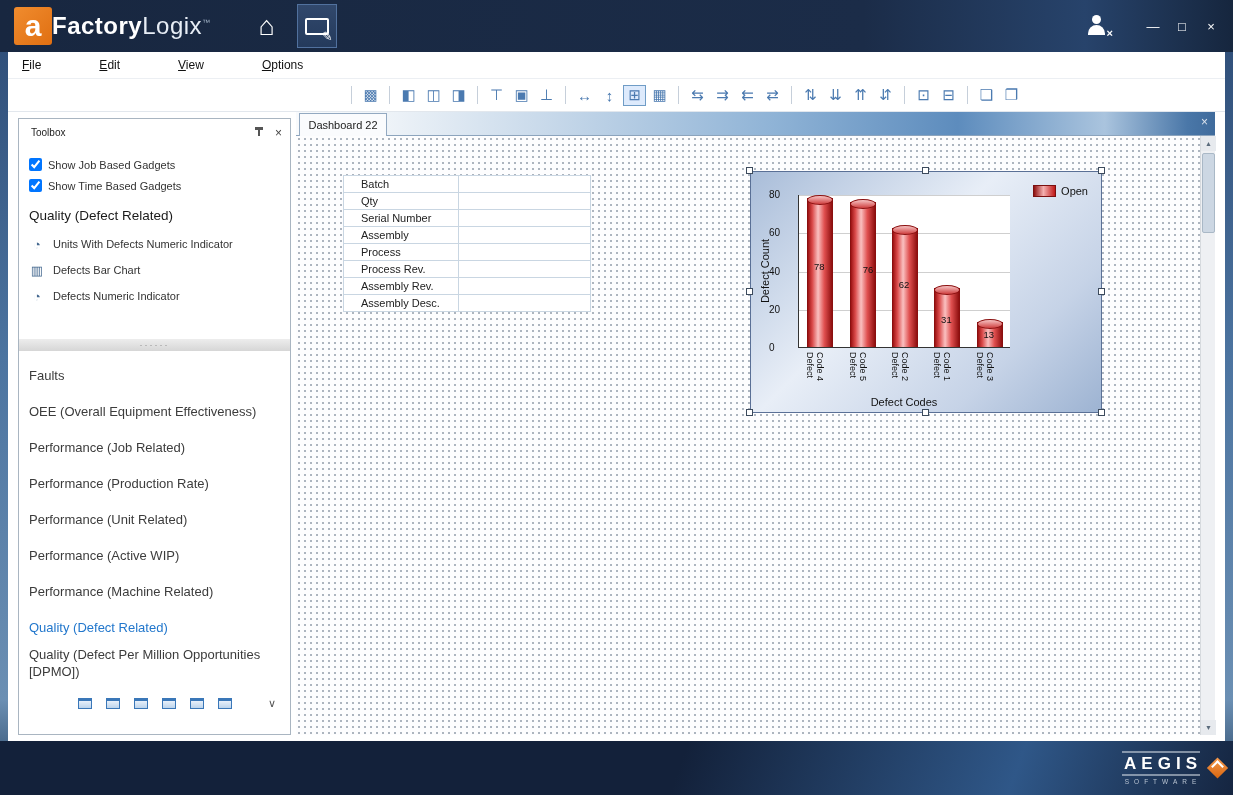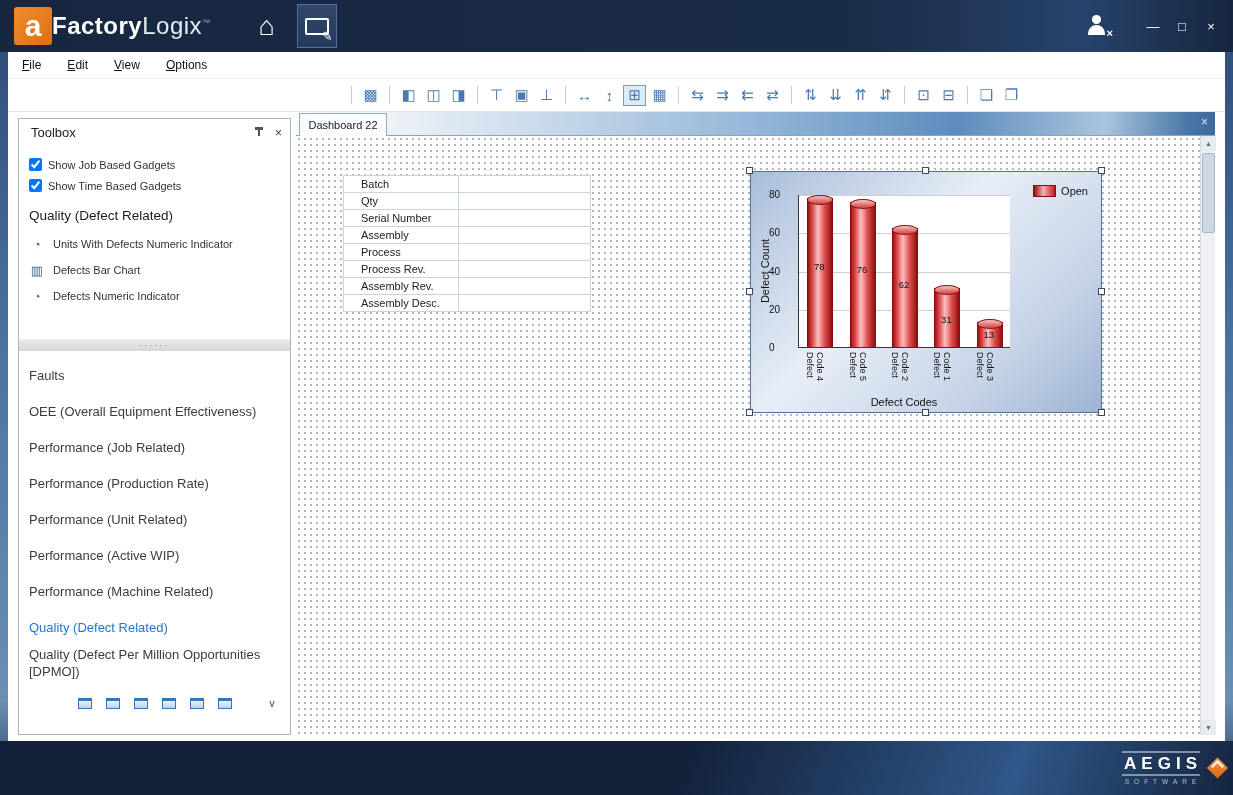--- a/index.html
+++ b/index.html
@@ -33,38 +33,38 @@
     border-radius:50%; background:#fff; }
   .person::after { content:""; position:absolute; left:2px; top:8px; width:17px; height:10px;
     border-radius:9px 9px 0 0; background:#fff; }
   .person .badge { position:absolute; right:-5px; bottom:-4px; font-size:11px; font-weight:bold; color:#fff; }
   .winbtn { width:16px; height:20px; margin-left:13px; display:flex; align-items:center;
     justify-content:center; color:#fff; font-size:13px; }
 
   
   .main { position:absolute; left:8px; top:52px; width:1217px; height:689px; background:#fff; }
   .menubar { height:27px; display:flex; align-items:center; padding-left:14px;
-    font-size:12px; color:#111; border-bottom:1px solid #eceff3; }
+    font-size:12px; color:#111; border-bottom:1px solid #eceff3;gap:32px; }
   .menu-item { display:inline-block; margin-right:26px; cursor:default; }
   .menu-item::first-letter { text-decoration:underline; }
   .toolbar { height:33px; display:flex; align-items:center; padding-left:337px;
     border-bottom:1px solid #e2e7ed; }
   .tb-sep { width:1px; height:18px; background:#c6cfda; margin:0 6px; }
   .tb-icon { width:23px; height:21px; display:flex; align-items:center; justify-content:center;
     font-size:15px; color:#4b7ab0; border:1px solid transparent; margin:0 1px; }
   .tb-icon.active { border:1px solid #6f9cc6; background:#ddeafc; }
 
   .workspace { position:absolute; left:0; top:60px; right:0; bottom:0; }
 
   
   .toolbox { position:absolute; left:10px; top:6px; width:273px; height:617px;
     background:#fff; border:1px solid #a9b5c1; font-size:11px; color:#333; overflow:hidden; }
   .tbx-header { height:27px; display:flex; align-items:center; padding:0 8px 0 12px;
     background:#fff; }
-  .tbx-title { font-size:13px; color:#222; flex:1; }
+  .tbx-title { font-size:10px; color:#222; flex:1; }
   .pin-icon { position:relative; width:11px; height:12px; margin-right:10px; }
   .pin-icon::before { content:""; position:absolute; left:4px; top:2px; width:2px; height:7px; background:#555; }
   .pin-icon::after { content:""; position:absolute; left:1px; top:0; width:8px; height:3px; background:#555; }
   .tbx-close { font-size:12px; color:#444; }
   .tbx-checks { padding:8px 0 0 10px; }
   .check-row { height:21px; display:flex; align-items:center; gap:6px; font-size:11px; }
   .section-title { margin:12px 0 8px 10px; font-size:13.5px; color:#1a1a1a; }
   .gadget-row { height:26px; display:flex; align-items:center; gap:8px; padding-left:10px; font-size:11px; }
   .gadget-icon { width:16px; text-align:center; font-size:13px; color:#44688f; }
   .splitter { margin-top:30px; height:12px; background:linear-gradient(#ededed,#d6d6d6);
@@ -339,21 +339,21 @@
                 </div>
               <div class="xtitle">Defect Codes</div>
             <div class="ytick" style="left: 18px; top: 170px;">0</div>
                 <div class="ytick" style="left: 18px; top: 131.75px;">20</div>
                 <div class="ytick" style="left: 18px; top: 93.5px;">40</div>
                 <div class="ytick" style="left: 18px; top: 55.25px;">60</div>
                 <div class="ytick" style="left: 18px; top: 17px;">80</div>
                 <div class="bar-value" style="left: 55.2px; top: 89.4785px;">78</div>
                 <div class="xtick" style="left: 54.2px;">Defect
 Code 4</div>
-                <div class="bar-value" style="left: 98px; top: 91.697px;">76</div>
+                <div class="bar-value" style="left: 104px; top: 91.697px;">76</div>
                 <div class="xtick" style="left: 96.6px;">Defect
 Code 5</div>
                 <div class="bar-value" style="left: 140px; top: 107.226px;">62</div>
                 <div class="xtick" style="left: 139px;">Defect
 Code 2</div>
                 <div class="bar-value" style="left: 182.4px; top: 141.613px;">31</div>
                 <div class="xtick" style="left: 181.4px;">Defect
 Code 1</div>
                 <div class="bar-value" style="left: 224.8px; top: 157.137px;">13</div>
                 <div class="xtick" style="left: 223.8px;">Defect

